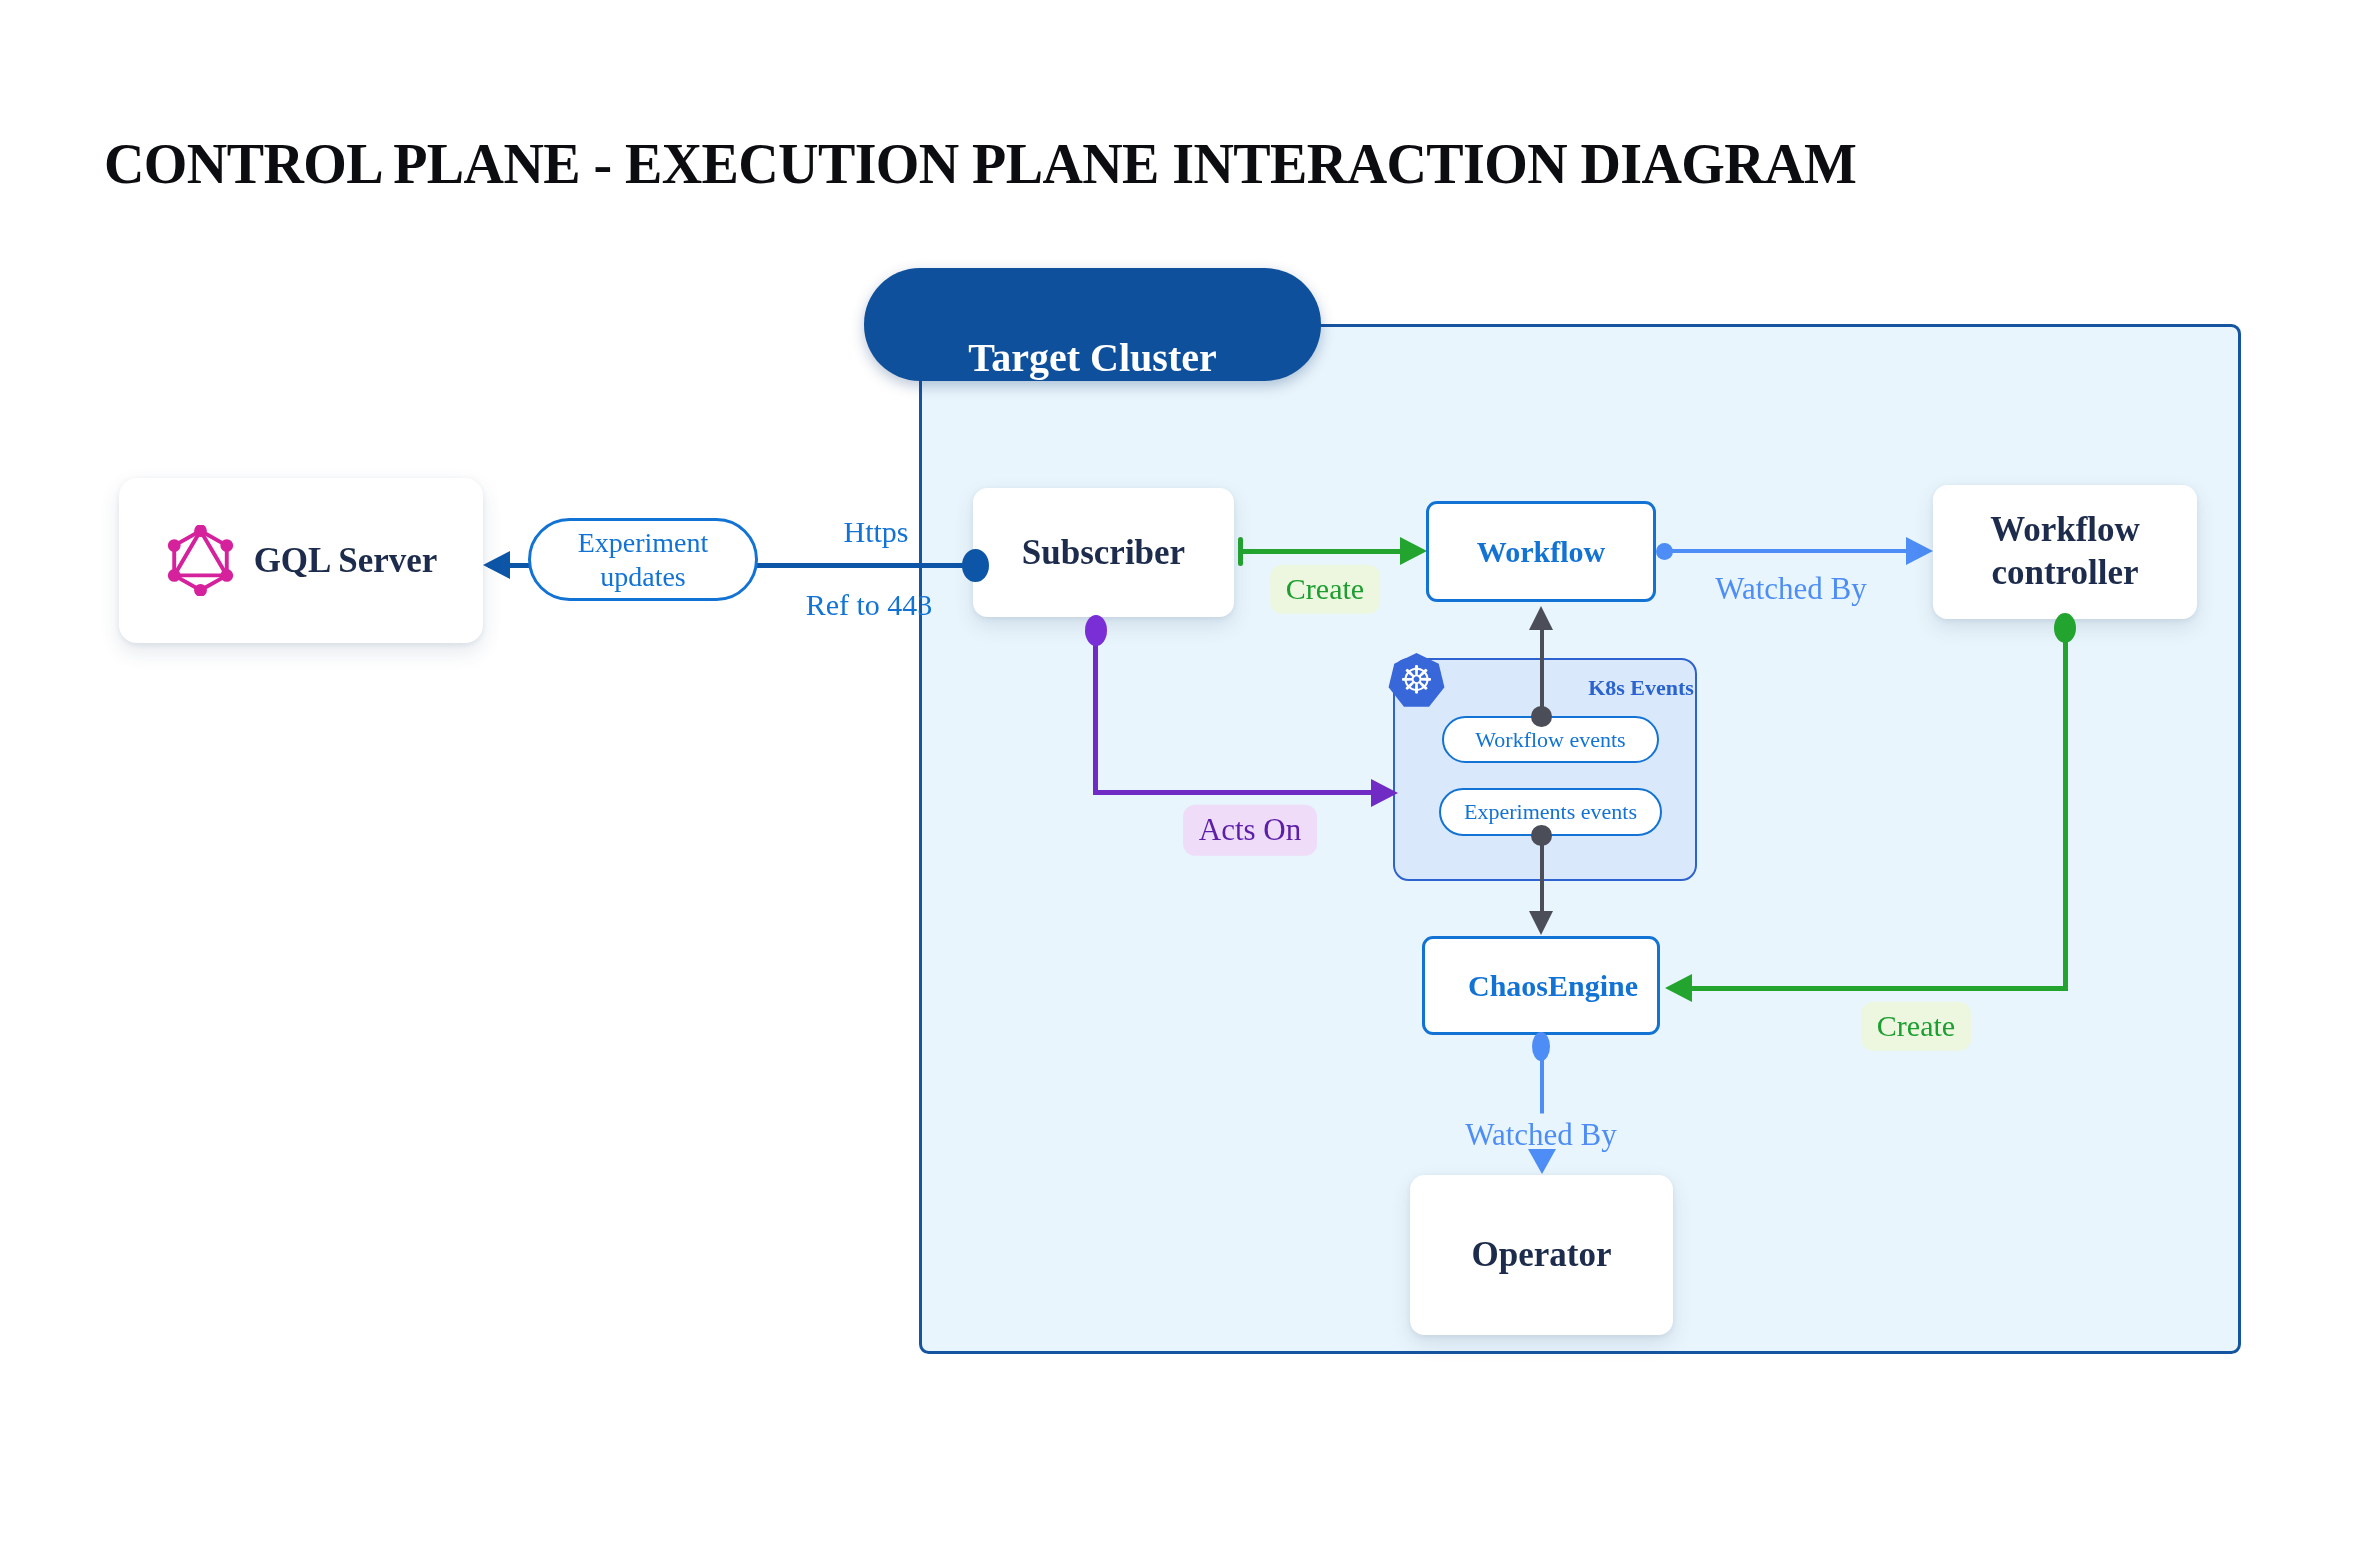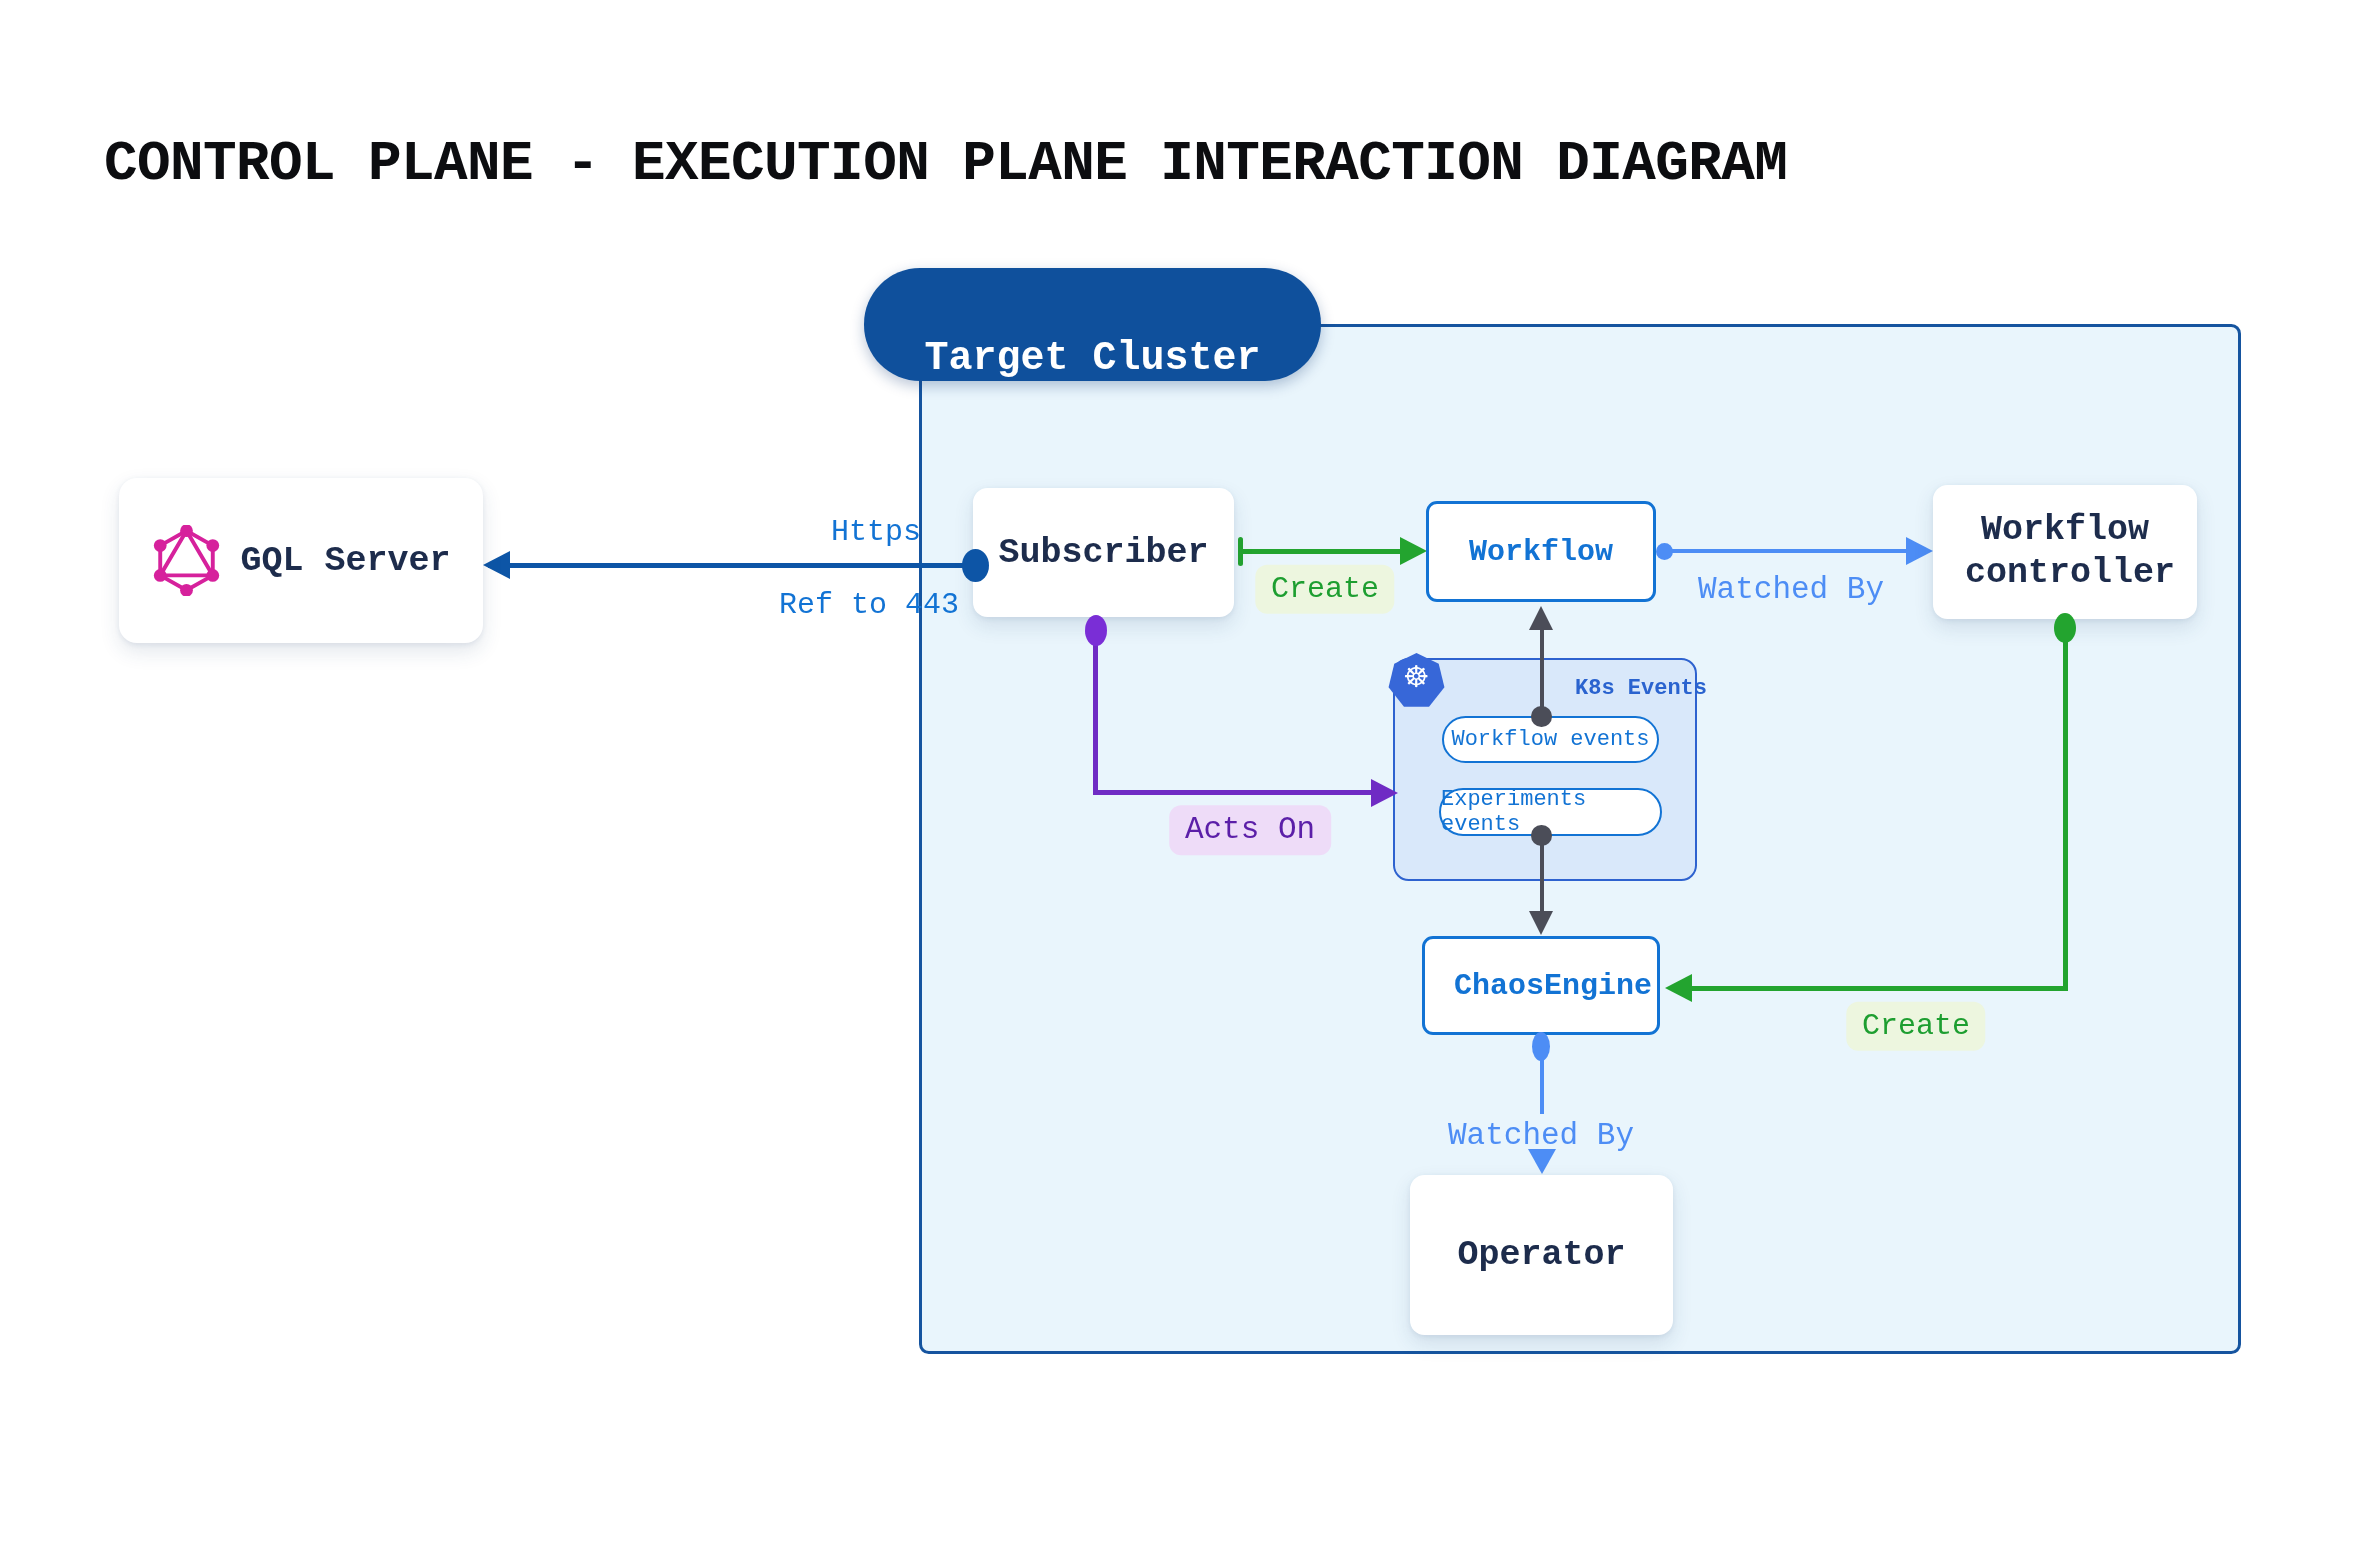--- a/index.html
+++ b/index.html
@@ -1,18 +1,18 @@
 <!DOCTYPE html>
 <html style="font-size:9.7px"><head>
 <meta charset="utf-8">
 <style>
   html,body{margin:0;padding:0;background:#ffffff;}
   #canvas{
     position:relative;width:2377px;height:1542px;background:#ffffff;overflow:hidden;
-    font-family:Liberation Mono, monospace;
+    font-family:Liberation Serif, serif;
   }
   .abs{position:absolute;}
   
   .title{
     left:104px;top:132px;font-size:56px;font-weight:700;letter-spacing:-0.6px;
     color:#0c0d10;white-space:nowrap;z-index:6;
   }
   
   .cluster{
     left:919px;top:324px;width:1322px;height:1030px;background:#e9f5fc;
@@ -126,20 +126,23 @@
             <circle cx="13" cy="29" r="9"></circle>
         </g>
       </svg>
     </span>
     <span>GQL Server</span>
   </div>
 
   <div class="abs line hl blue-dark" style="left:488px;top:563px;width:490px;"></div>
   <div class="abs dot blue-dark" style="left:962px;top:549px;width:27px;height:33px;background:#0d55a6;"></div>
   <div class="abs tri tri-left-darkblue" style="left:483px;top:551px;"></div>
+  <div class="abs exp-pill">
+    <span>Experiment updates</span>
+  </div>
   <div class="abs lbl-blue" style="left:876px;top:532px;">Https</div>
   <div class="abs lbl-blue" style="left:869px;top:605px;">Ref to 443</div>
 
   <div class="abs card subscriber-card">
     <span>Subscriber</span>
   </div>
 
   <div class="abs line green" style="left:1238px;top:537px;width:5.4px;height:29px;border-radius:3px;"></div>
   <div class="abs line hl green" style="left:1240px;top:549px;width:162px;"></div>
   <div class="abs tri tri-right-green" style="left:1400px;top:537px;"></div>

